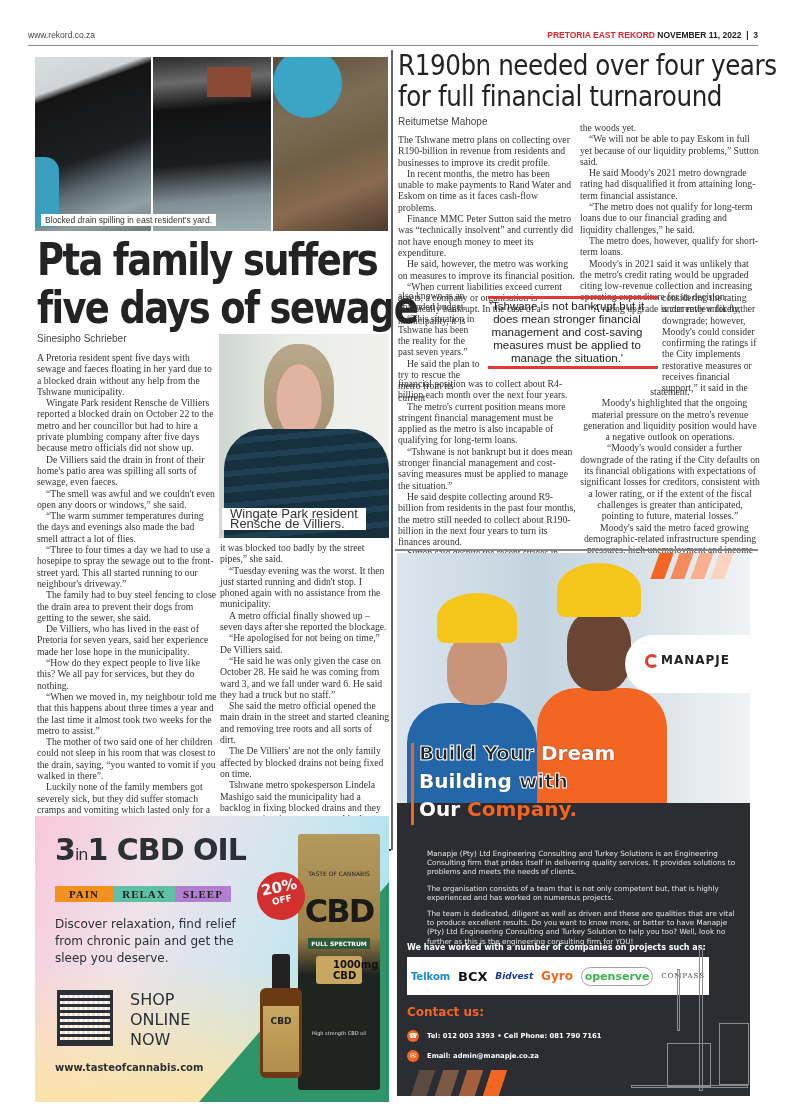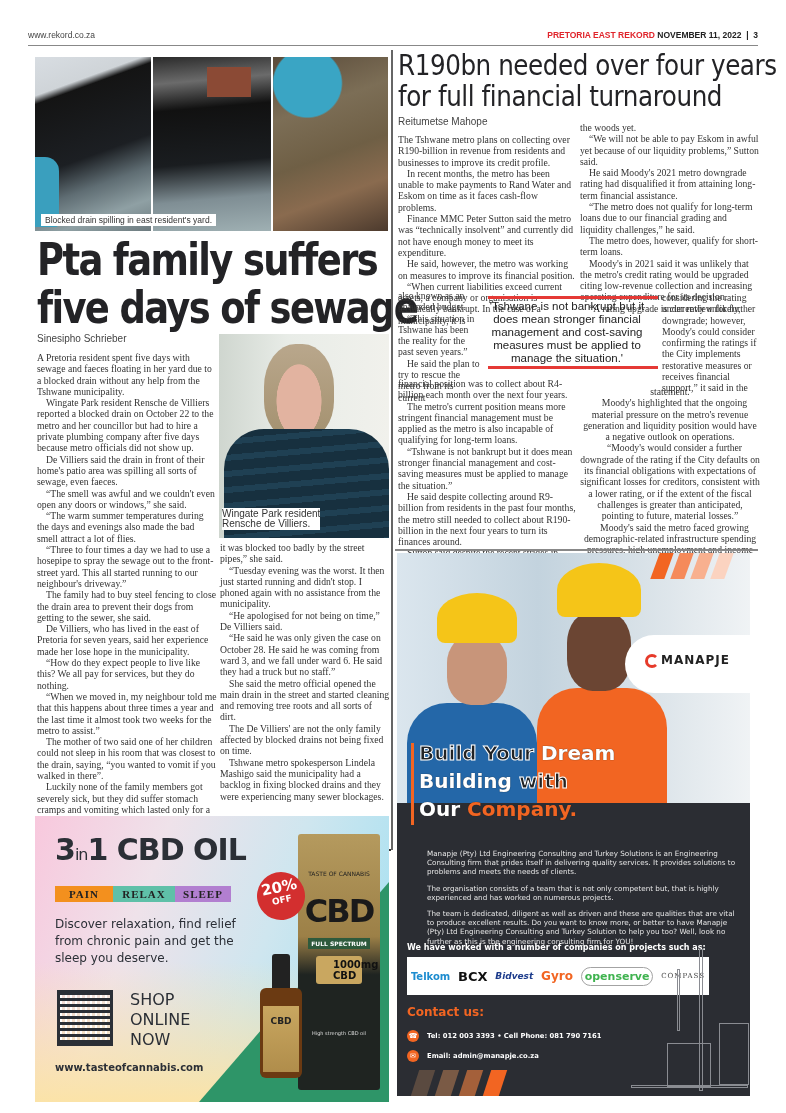--- a/index.html
+++ b/index.html
@@ -22,21 +22,21 @@
 
   .headline { left: 37px; top: 236px; width: 355px; font-family: "DejaVu Sans", sans-serif; font-weight: bold; font-size: 45px; line-height: 48px; color: #232326; letter-spacing: -2px; transform: scaleX(0.82); transform-origin: left top; white-space: nowrap; }
   .byline { font-family: "Liberation Sans", sans-serif; font-size: 10px; color: #444; }
   .body-col { font-size: 9.7px; line-height: 11.3px; color: #333; text-align: left; }
   .body-col p { margin: 0; text-indent: 9px; }
   .body-col p.first { text-indent: 0; }
 
   .portrait { left: 219px; top: 334px; width: 170px; height: 204px; overflow: hidden; background: linear-gradient(90deg,#cfd6cf 0%,#e8ece7 40%,#f1f1ec 100%); }
   .face { position: absolute; left: 45px; top: 10px; width: 70px; height: 95px; border-radius: 45% 45% 40% 40%; background: radial-gradient(ellipse at 50% 60%,#e2b3a0 0 45%,transparent 46%), linear-gradient(#b9a78c,#a4916f); }
   .jacket { position: absolute; left: 5px; top: 95px; width: 165px; height: 110px; border-radius: 40px 40px 0 0; background: repeating-linear-gradient(175deg,#17303f 0 10px,#1f4053 10px 16px); }
-  .portrait-cap { left: 222px; top: 508px; background: #fff; font-family: "Liberation Sans", sans-serif; font-size: 10px; line-height: 10px; color: #333; padding: 1px 0; }
+  .portrait-cap { left: 222px; top: 508px; background: #fff; font-family: "Liberation Sans", sans-serif; font-size: 13px; line-height: 10px; color: #333; padding: 1px 8px; }
 
   .vrule { left: 391px; top: 50px; width: 2px; height: 800px; background: #666; }
   .hrule-left { left: 35px; right: 395px; top: 849px; height: 2px; background: #333; }
 
   
   .r-head { left: 398px; top: 50px; width: 360px; font-family: "DejaVu Sans", sans-serif; font-size: 28px; line-height: 31px; color: #232326; letter-spacing: -0.5px; transform: scaleX(0.88); transform-origin: left top; white-space: nowrap; }
   .pull { left: 484px; top: 300px; width: 166px; text-align: center; font-family: "Liberation Sans", sans-serif; font-size: 11.5px; line-height: 13px; color: #222; }
   .redbar { position: absolute; height: 3px; background: #e53935; }
   .r-bottomrule { left: 395px; right: 28px; top: 549px; height: 2px; background: #888; }
 
@@ -157,20 +157,21 @@
   <div class="jacket"></div>
 </div>
 <div class="abs portrait-cap">
   <div>Wingate Park resident</div>
   <div>Rensche de Villiers.</div>
 </div>
 
 <div class="abs body-col" style="left:220px; top:542px; width:170px;">
   <p class="first">it was blocked too badly by the street pipes,” she said.</p>
   <p>“Tuesday evening was the worst. It then just started running and didn't stop. I phoned again with no assistance from the municipality.</p>
+  <p>A metro official finally showed up – seven days after she reported the blockage.</p>
   <p>“He apologised for not being on time,” De Villiers said.</p>
   <p>“He said he was only given the case on October 28. He said he was coming from ward 3, and we fall under ward 6. He said they had a truck but no staff.”</p>
   <p>She said the metro official opened the main drain in the street and started cleaning and removing tree roots and all sorts of dirt.</p>
   <p>The De Villiers' are not the only family affected by blocked drains not being fixed on time.</p>
   <p>Tshwane metro spokesperson Lindela Mashigo said the municipality had a backlog in fixing blocked drains and they were experiencing many sewer blockages.</p>
 </div>
 
 <div class="abs vrule"></div>
 <div class="abs hrule-left"></div>
 
@@ -195,21 +196,21 @@
 <div class="abs body-col" style="left:398px; top:378px; width:180px;">
   <p class="first">financial position was to collect about R4-billion each month over the next four years.</p>
   <p>The metro's current position means more stringent financial management must be applied as the metro is also incapable of qualifying for long-term loans.</p>
   <p>“Tshwane is not bankrupt but it does mean stronger financial management and cost-saving measures must be applied to manage the situation.”</p>
   <p>He said despite collecting around R9-billion from residents in the past four months, the metro still needed to collect about R190-billion in the next four years to turn its finances around.</p>
   <p>Sutton said despite the recent strides in collecting revenue, the metro was not out of</p>
 </div>
 
 <div class="abs body-col" style="left:580px; top:122px; width:180px;">
   <p class="first">the woods yet.</p>
-  <p>“We will not be able to pay Eskom in awful yet because of our liquidity problems,” Sutton said.</p>
+  <p>“We will not be able to pay Eskom in full yet because of our liquidity problems,” Sutton said.</p>
   <p>He said Moody's 2021 metro downgrade rating had disqualified it from attaining long-term financial assistance.</p>
   <p>“The metro does not qualify for long-term loans due to our financial grading and liquidity challenges,” he said.</p>
   <p>The metro does, however, qualify for short-term loans.</p>
   <p>Moody's in 2021 said it was unlikely that the metro's credit rating would be upgraded citing low-revenue collection and increasing operating expenditure for its decision.</p>
   <p>“A rating upgrade is currently unlikely,</p>
 </div>
 <div class="abs body-col" style="left:662px; top:292px; width:98px;">
   <p class="first">considering the rating under review for further downgrade; however, Moody's could consider confirming the ratings if the City implements restorative measures or receives financial support,” it said in the</p>
 </div>
 <div class="abs body-col" style="left:580px; top:386px; width:180px;text-align:center;">

